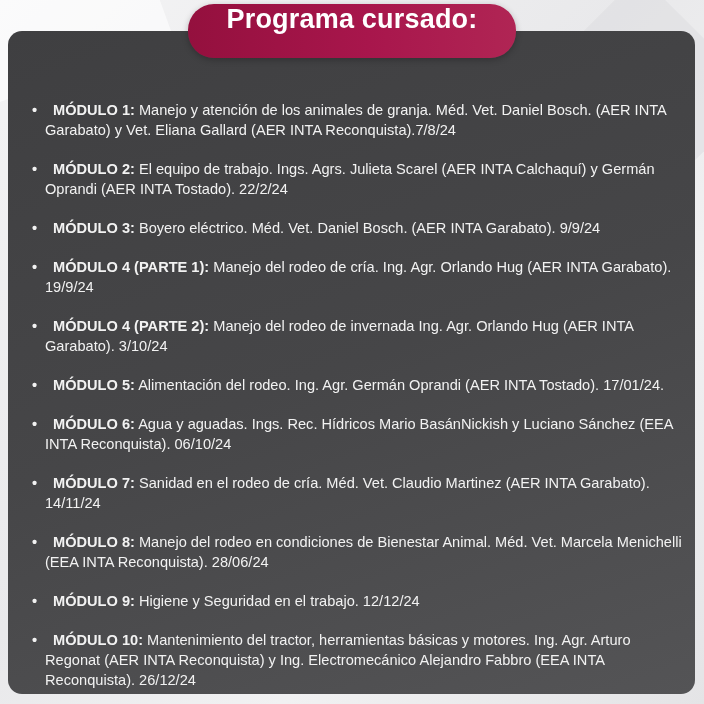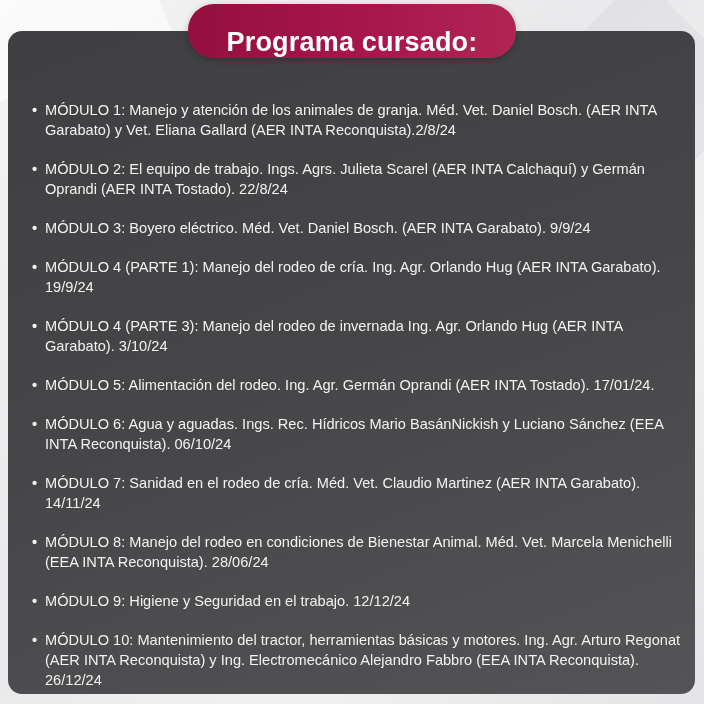--- a/index.html
+++ b/index.html
@@ -18,52 +18,52 @@
   }
   .panel {
     position: absolute; left: 8px; top: 31px; width: 687px; height: 663px;
     border-radius: 14px;
     background: linear-gradient(160deg, #3f3f41 0%, #464648 50%, #545456 100%);
   }
   .title-pill {
     position: absolute; left: 188px; top: 4px; width: 328px; height: 54px;
     border-radius: 26px;
     background: linear-gradient(90deg, #94103e 0%, #a8164c 55%, #b02554 100%);
-    display: flex; align-items: flex-end; justify-content: center;
+    display: flex; align-items: flex-start; justify-content: center;
     box-shadow: 0 2px 6px rgba(0,0,0,0.25);
   }
   .title-pill span {
     color: #ffffff; font-weight: bold; font-size: 27px; letter-spacing: 0.2px;
   }
   .list {
     position: absolute; left: 24px; top: 69px; width: 655px;
     margin: 0; padding: 0; list-style: none;
   }
   .item {
     position: relative; padding-left: 13px; color: #f2f2f2;
     font-size: 14.6px; line-height: 20px;
   }
   .item .bullet {
     position: absolute; left: 0; top: 0; font-weight: bold;
   }
-  .item .label { font-weight: normal; }
+  .item .label { font-weight: bold; margin-left: 8px; }
 </style>
 </head>
 <body>
 
 <div class="bg-shape2"></div>
 <div class="bg-shape1"></div>
 
 <div class="panel">
   <ul class="list">
-    <li class="item" style="margin-bottom:19px"><span class="bullet">•</span><span class="label">MÓDULO 1:</span><span> Manejo y atención de los animales de granja. Méd. Vet. Daniel Bosch. (AER INTA Garabato) y Vet. Eliana Gallard (AER INTA Reconquista).2/8/24</span></li>
-    <li class="item" style="margin-bottom:19px"><span class="bullet">•</span><span class="label">MÓDULO 2:</span><span> El equipo de trabajo. Ings. Agrs. Julieta Scarel (AER INTA Calchaquí) y Germán Oprandi (AER INTA Tostado). 22/8/24</span></li>
+    <li class="item" style="margin-bottom:19px"><span class="bullet">•</span><span class="label">MÓDULO 1:</span><span> Manejo y atención de los animales de granja. Méd. Vet. Daniel Bosch. (AER INTA Garabato) y Vet. Eliana Gallard (AER INTA Reconquista).7/8/24</span></li>
+    <li class="item" style="margin-bottom:19px"><span class="bullet">•</span><span class="label">MÓDULO 2:</span><span> El equipo de trabajo. Ings. Agrs. Julieta Scarel (AER INTA Calchaquí) y Germán Oprandi (AER INTA Tostado). 22/2/24</span></li>
     <li class="item" style="margin-bottom:19px"><span class="bullet">•</span><span class="label">MÓDULO 3:</span><span> Boyero eléctrico. Méd. Vet. Daniel Bosch. (AER INTA Garabato). 9/9/24</span></li>
     <li class="item" style="margin-bottom:19px"><span class="bullet">•</span><span class="label">MÓDULO 4 (PARTE 1):</span><span> Manejo del rodeo de cría. Ing. Agr. Orlando Hug (AER INTA Garabato). 19/9/24</span></li>
-    <li class="item" style="margin-bottom:19px"><span class="bullet">•</span><span class="label">MÓDULO 4 (PARTE 3):</span><span> Manejo del rodeo de invernada Ing. Agr. Orlando Hug (AER INTA Garabato). 3/10/24</span></li>
+    <li class="item" style="margin-bottom:19px"><span class="bullet">•</span><span class="label">MÓDULO 4 (PARTE 2):</span><span> Manejo del rodeo de invernada Ing. Agr. Orlando Hug (AER INTA Garabato). 3/10/24</span></li>
     <li class="item" style="margin-bottom:19px"><span class="bullet">•</span><span class="label">MÓDULO 5:</span><span> Alimentación del rodeo. Ing. Agr. Germán Oprandi (AER INTA Tostado). 17/01/24.</span></li>
     <li class="item" style="margin-bottom:19px"><span class="bullet">•</span><span class="label">MÓDULO 6:</span><span> Agua y aguadas. Ings. Rec. Hídricos Mario BasánNickish y Luciano Sánchez (EEA INTA Reconquista). 06/10/24</span></li>
     <li class="item" style="margin-bottom:19px"><span class="bullet">•</span><span class="label">MÓDULO 7:</span><span> Sanidad en el rodeo de cría. Méd. Vet. Claudio Martinez (AER INTA Garabato). 14/11/24</span></li>
     <li class="item" style="margin-bottom:19px"><span class="bullet">•</span><span class="label">MÓDULO 8:</span><span> Manejo del rodeo en condiciones de Bienestar Animal. Méd. Vet. Marcela Menichelli (EEA INTA Reconquista). 28/06/24</span></li>
     <li class="item" style="margin-bottom:19px"><span class="bullet">•</span><span class="label">MÓDULO 9:</span><span> Higiene y Seguridad en el trabajo. 12/12/24</span></li>
     <li class="item"><span class="bullet">•</span><span class="label">MÓDULO 10:</span><span> Mantenimiento del tractor, herramientas básicas y motores. Ing. Agr. Arturo Regonat (AER INTA Reconquista) y Ing. Electromecánico Alejandro Fabbro (EEA INTA Reconquista). 26/12/24</span></li>
   </ul>
 </div>
 
 <div class="title-pill">

